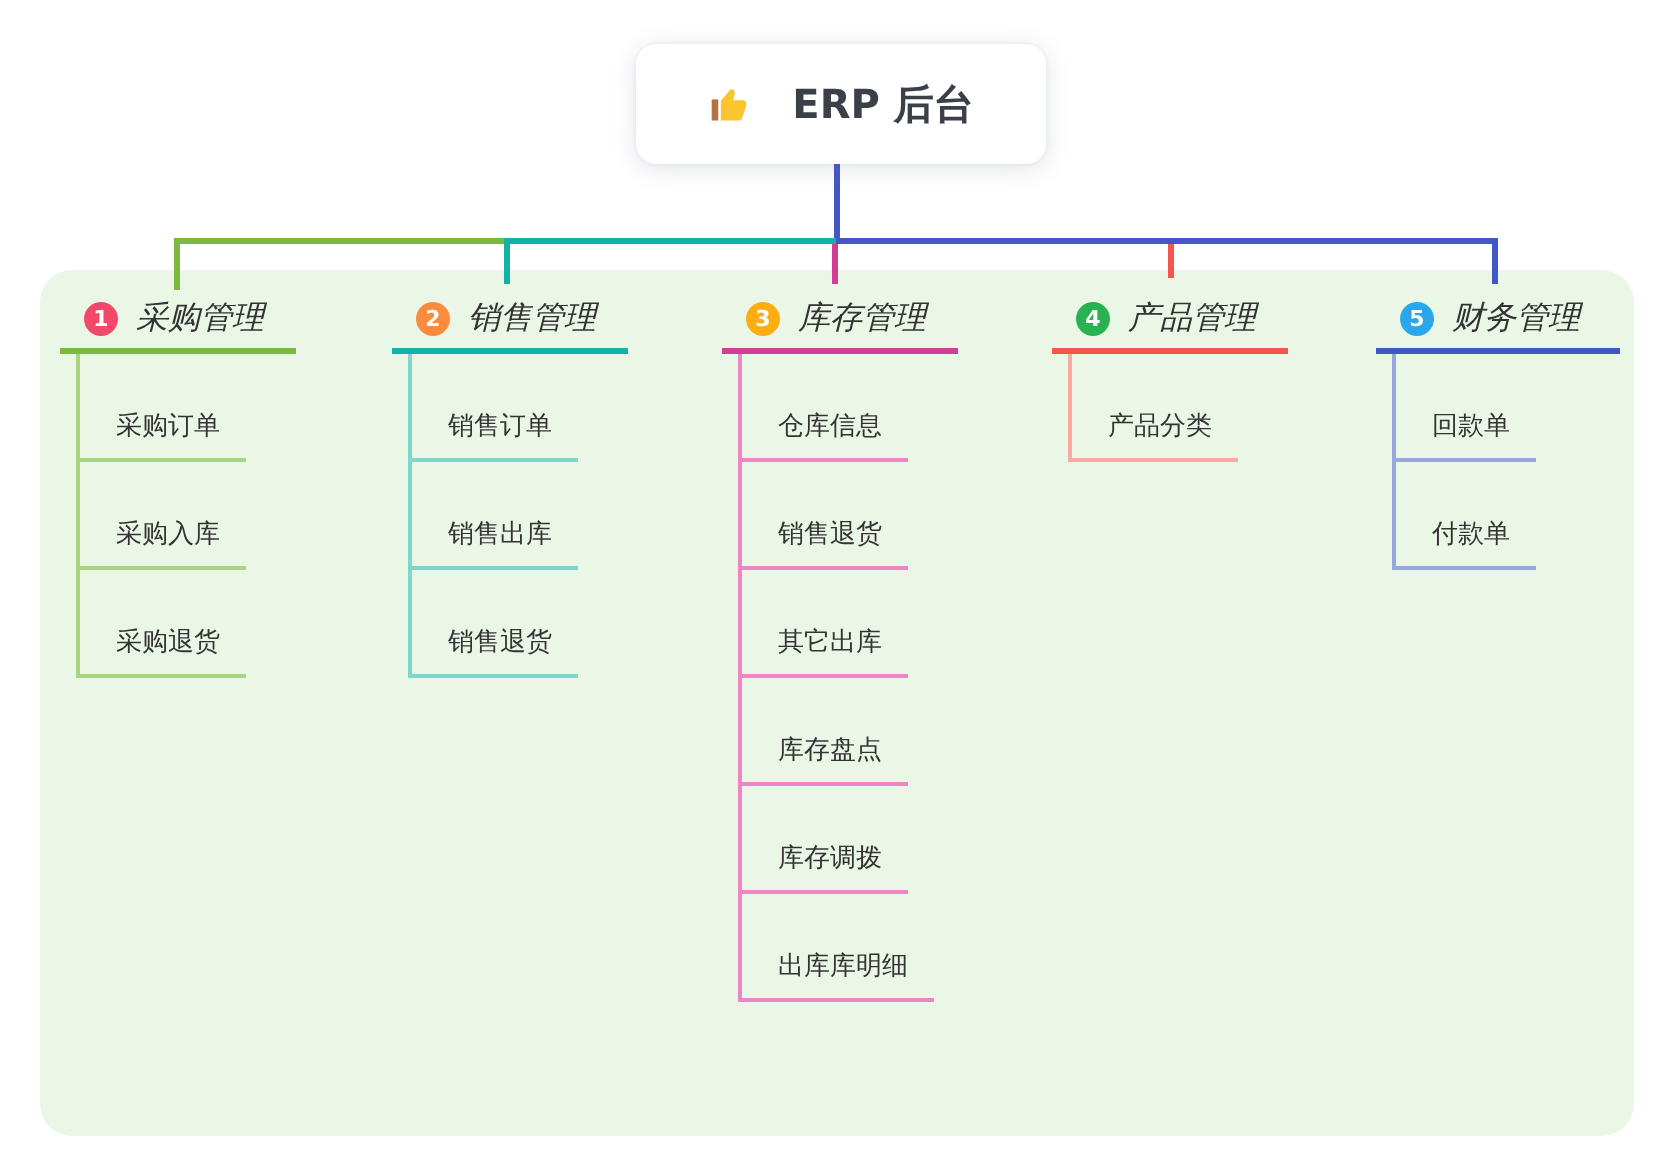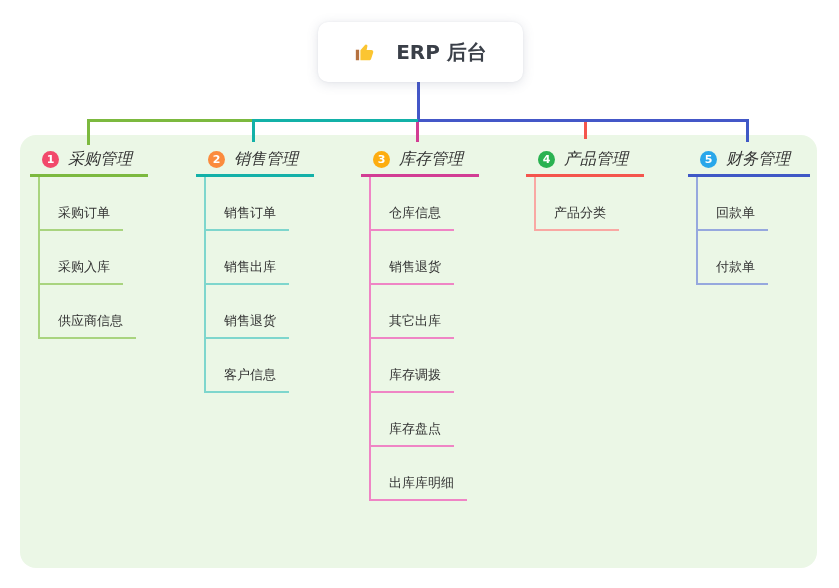--- a/index.html
+++ b/index.html
@@ -81,66 +81,63 @@
       <span class="branch-label">采购管理</span>
     </div>
     <div class="children">
       <div class="child">
           <span>采购订单</span>
         </div>
       <div class="child">
           <span>采购入库</span>
         </div>
       <div class="child">
-          <span>供应商信息</span>
+          <span>采购退货</span>
         </div>
     </div>
   </section>
 
   <section class="branch pos-b2" style="--line: #13b1a8; --lite: #7ed6cd; --badge: #fb8b3d;">
     <div class="branch-title">
       <span class="badge">2</span>
       <span class="branch-label">销售管理</span>
     </div>
     <div class="children">
       <div class="child">
           <span>销售订单</span>
         </div>
       <div class="child">
           <span>销售出库</span>
         </div>
       <div class="child">
           <span>销售退货</span>
-        </div>
-      <div class="child">
-          <span>客户信息</span>
         </div>
     </div>
   </section>
 
   <section class="branch pos-b3" style="--line: #d23d94; --lite: #ef85c5; --badge: #fdad10;">
     <div class="branch-title">
       <span class="badge">3</span>
       <span class="branch-label">库存管理</span>
     </div>
     <div class="children">
       <div class="child">
           <span>仓库信息</span>
         </div>
       <div class="child">
           <span>销售退货</span>
         </div>
       <div class="child">
           <span>其它出库</span>
         </div>
       <div class="child">
-          <span>库存调拨</span>
+          <span>库存盘点</span>
         </div>
       <div class="child">
-          <span>库存盘点</span>
+          <span>库存调拨</span>
         </div>
       <div class="child">
           <span>出库库明细</span>
         </div>
     </div>
   </section>
 
   <section class="branch pos-b4" style="--line: #f4554d; --lite: #f9a8a3; --badge: #2ab251;">
     <div class="branch-title">
       <span class="badge">4</span>

